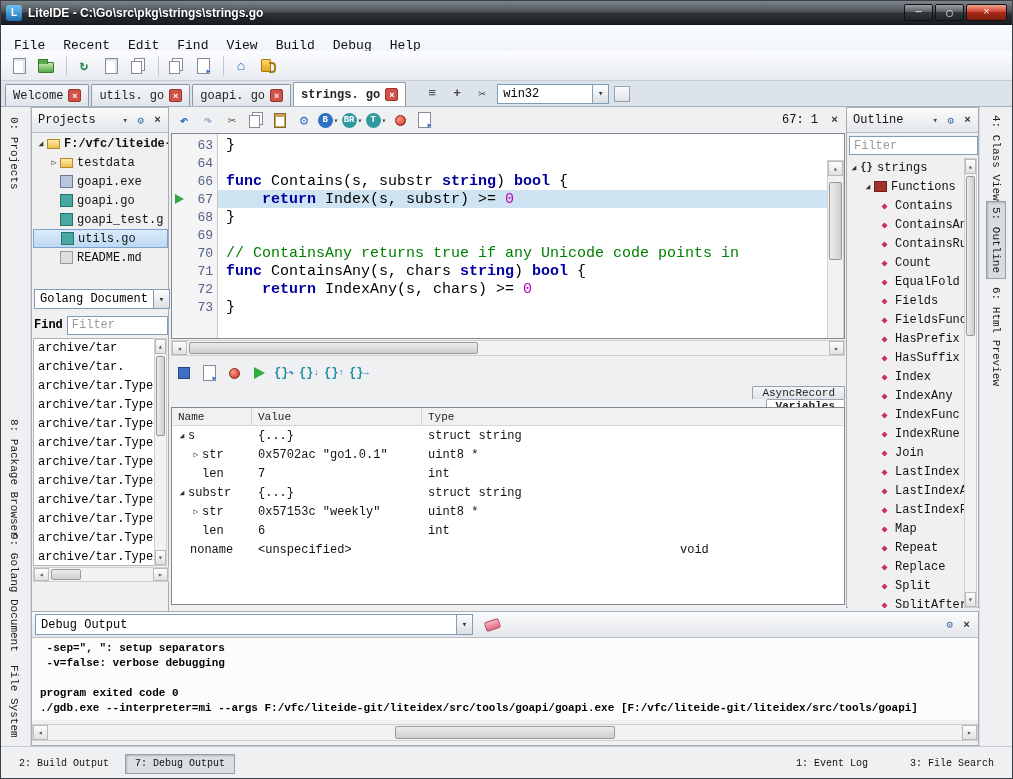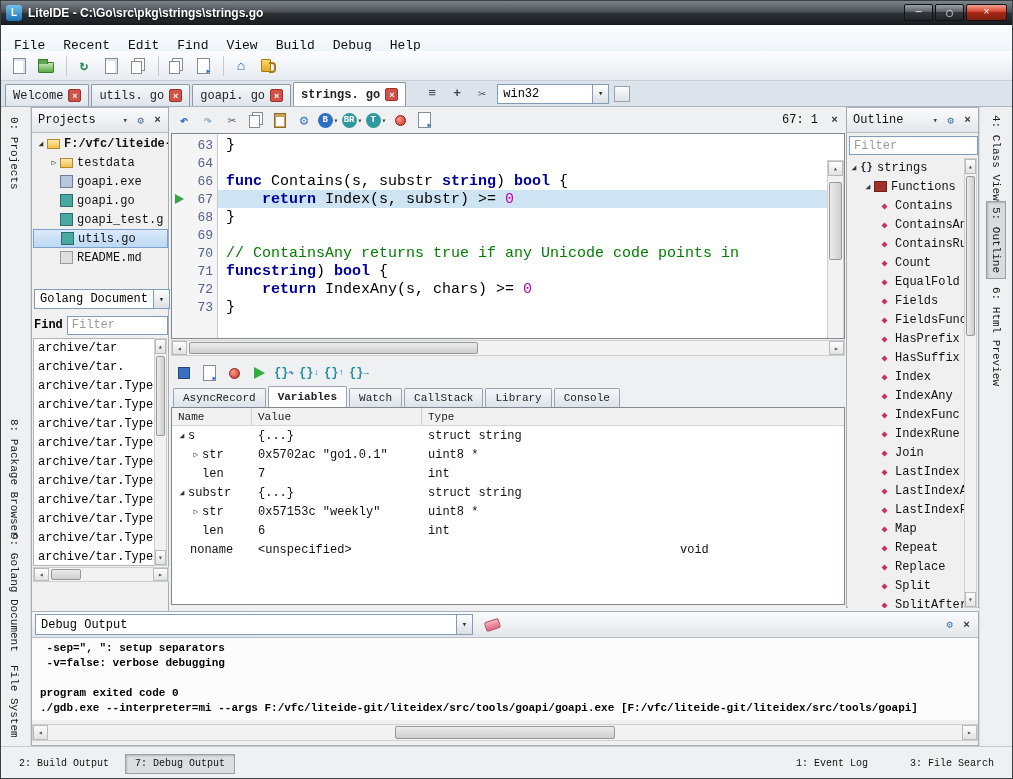--- a/index.html
+++ b/index.html
@@ -137,21 +137,21 @@
   .lnum{width:32px;flex:0 0 32px;text-align:right;padding-right:5px;font-size:13px;color:#55628a;position:relative;z-index:1;}
   .ltext{flex:1;white-space:pre;padding-left:8px;height:100%;display:flex;align-items:center;}
   .code-row.current .ltext{background:#cfe4f2;}
   .seg-p{color:#000;} .seg-k{color:#00009f;font-weight:bold;} .seg-c{color:#008000;} .seg-n{color:#c000c0;}
   .ed-vscroll{position:absolute;right:0;top:26px;width:17px;height:206px;}
   .ed-hscroll{position:absolute;left:0;top:233px;width:674px;height:16px;}
 
   
   .dbg-toolbar{position:absolute;left:0;top:254px;width:100%;height:24px;display:flex;align-items:center;gap:3px;padding:0 2px;}
   .dbg-toolbar .tbtn{width:22px;height:20px;margin:0;}
-  .dbg-tabs{position:absolute;left:2px;top:279px;width:100%;height:21px;display:flex;align-items:flex-end;}
+  .dbg-tabs{position:absolute;left:2px;top:279px;width:100%;height:21px;display:flex;align-items:flex-end;flex-direction:column;}
   .dtab{height:19px;padding:0 9px;margin-right:2px;display:flex;align-items:center;font-size:11px;border:1px solid #9aa3ad;border-bottom:none;
     border-radius:2px 2px 0 0;background:linear-gradient(#f4f7fa,#dde3ea);color:#222;}
   .dtab.active{background:#fff;height:21px;font-weight:bold;}
   .vars-panel{position:absolute;left:0;top:300px;width:674px;height:198px;background:#fff;border:1px solid #828790;}
   .vars-header{height:18px;display:flex;background:#f1f1f1;border-bottom:1px solid #d6d6d6;font-size:11px;color:#222;}
   .vcol{padding-left:6px;display:flex;align-items:center;border-right:1px solid #d0d0d0;}
   .vcol-0{width:80px;flex:0 0 80px;} .vcol-1{width:170px;flex:0 0 170px;} .vcol-2{flex:1;border-right:none;}
   .var-row{height:19px;display:flex;font:12px "Liberation Mono",monospace;color:#111;}
   .vcell{display:flex;align-items:center;white-space:nowrap;overflow:hidden;border-right:none;padding-left:6px;}
   .vcell.vcol-0,.vcell.vcol-1{border-right:none;}
@@ -474,21 +474,21 @@
             <div class="ltext"></div>
           </div>
           <div class="code-row">
             <div class="marker"></div>
             <div class="lnum">70</div>
             <div class="ltext"><span class="seg-c">// ContainsAny returns true if any Unicode code points in</span></div>
           </div>
           <div class="code-row">
             <div class="marker"></div>
             <div class="lnum">71</div>
-            <div class="ltext"><span class="seg-k">func</span><span class="seg-k">string</span><span class="seg-p">) </span><span class="seg-k">bool</span><span class="seg-p"> {</span></div>
+            <div class="ltext"><span class="seg-k">func</span><span class="seg-p"> ContainsAny(s, chars </span><span class="seg-k">string</span><span class="seg-p">) </span><span class="seg-k">bool</span><span class="seg-p"> {</span></div>
           </div>
           <div class="code-row">
             <div class="marker"></div>
             <div class="lnum">72</div>
             <div class="ltext"><span class="seg-p">    </span><span class="seg-k">return</span><span class="seg-p"> IndexAny(s, chars) &gt;= </span><span class="seg-n">0</span></div>
           </div>
           <div class="code-row">
             <div class="marker"></div>
             <div class="lnum">73</div>
             <div class="ltext"><span class="seg-p">}</span></div>

